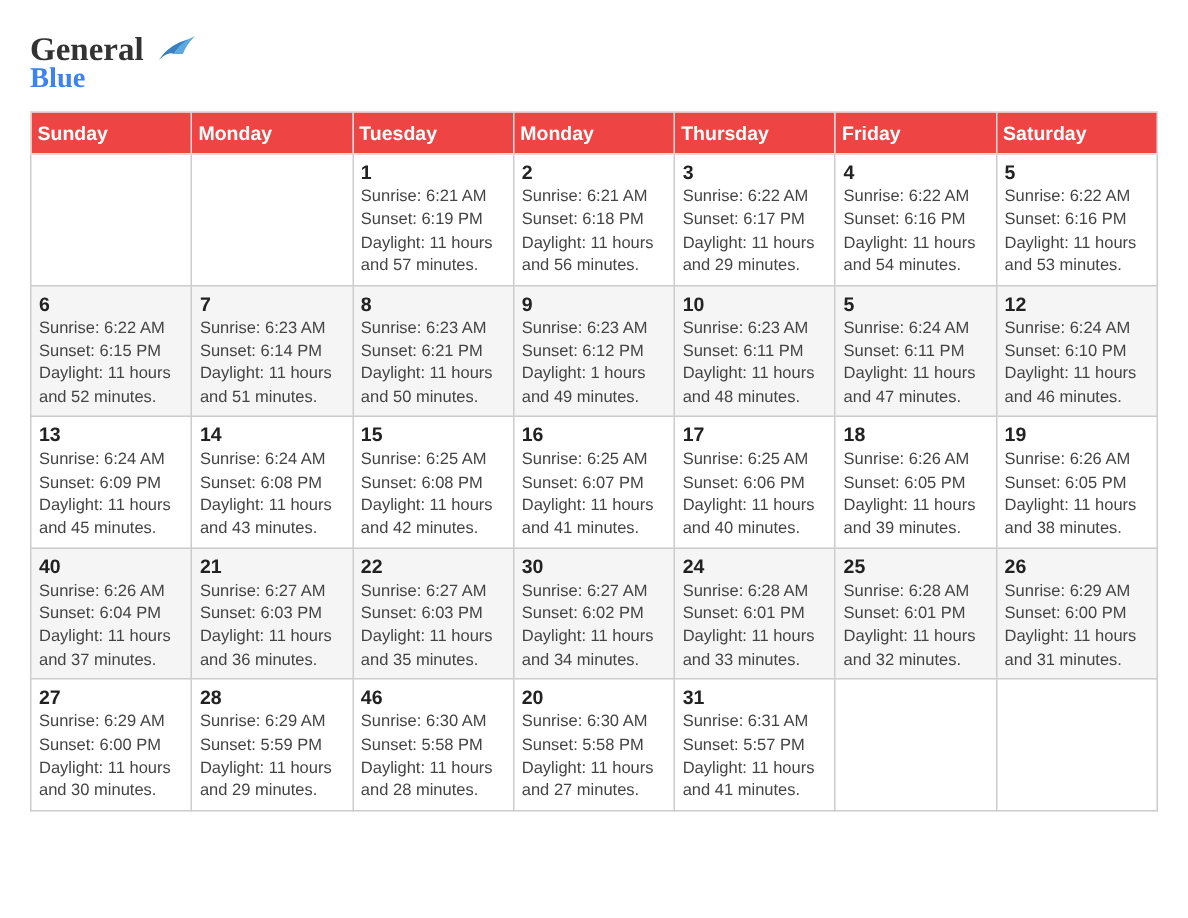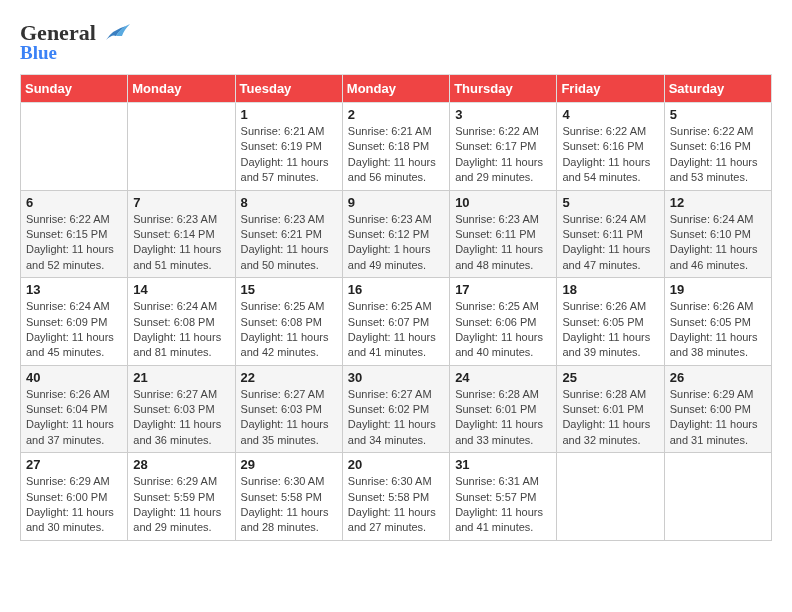--- a/index.html
+++ b/index.html
@@ -223,21 +223,21 @@
           <span>Sunrise: 6:24 AM</span><br>
           <span>Sunset: 6:09 PM</span><br>
           <span>Daylight: 11 hours and 45 minutes.</span>
         </div>
       </td>
         <td>
         <span class="day-num">14</span>
         <div class="day-info">
           <span>Sunrise: 6:24 AM</span><br>
           <span>Sunset: 6:08 PM</span><br>
-          <span>Daylight: 11 hours and 81 minutes.</span>
+          <span>Daylight: 11 hours and 43 minutes.</span>
         </div>
       </td>
         <td>
         <span class="day-num">15</span>
         <div class="day-info">
           <span>Sunrise: 6:25 AM</span><br>
           <span>Sunset: 6:08 PM</span><br>
           <span>Daylight: 11 hours and 42 minutes.</span>
         </div>
       </td>
@@ -343,21 +343,21 @@
       </td>
         <td>
         <span class="day-num">28</span>
         <div class="day-info">
           <span>Sunrise: 6:29 AM</span><br>
           <span>Sunset: 5:59 PM</span><br>
           <span>Daylight: 11 hours and 29 minutes.</span>
         </div>
       </td>
         <td>
-        <span class="day-num">29</span>
+        <span class="day-num">46</span>
         <div class="day-info">
           <span>Sunrise: 6:30 AM</span><br>
           <span>Sunset: 5:58 PM</span><br>
           <span>Daylight: 11 hours and 28 minutes.</span>
         </div>
       </td>
         <td>
         <span class="day-num">20</span>
         <div class="day-info">
           <span>Sunrise: 6:30 AM</span><br>

